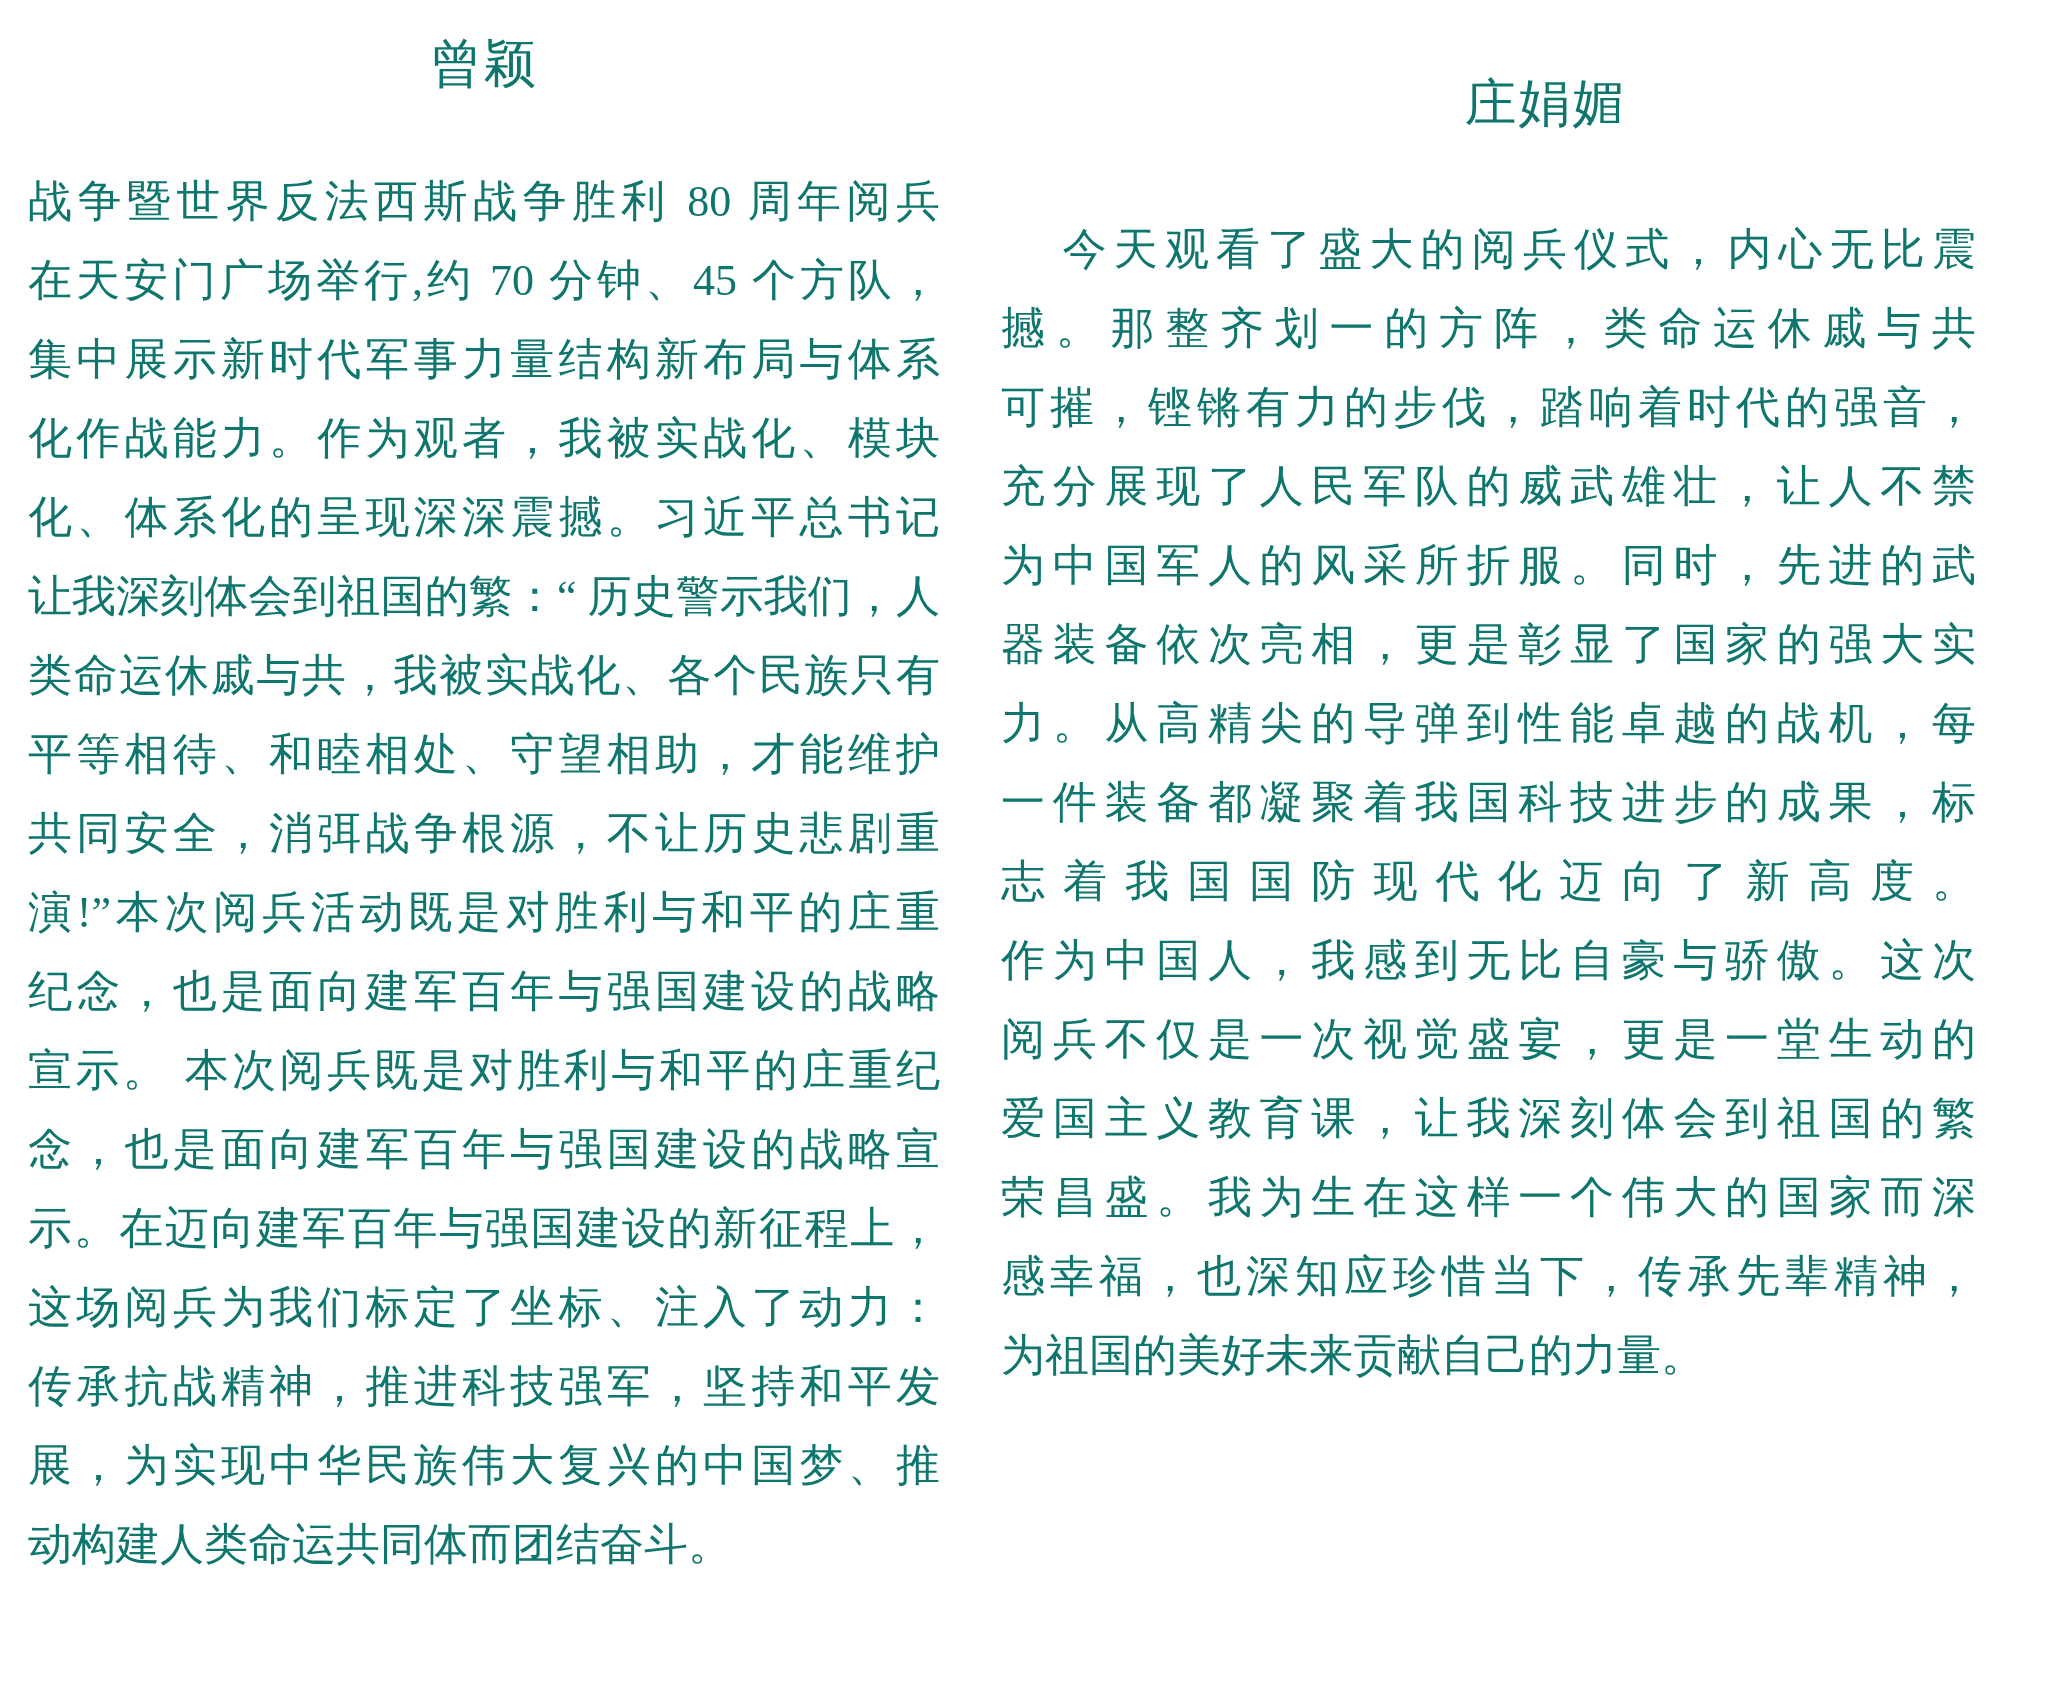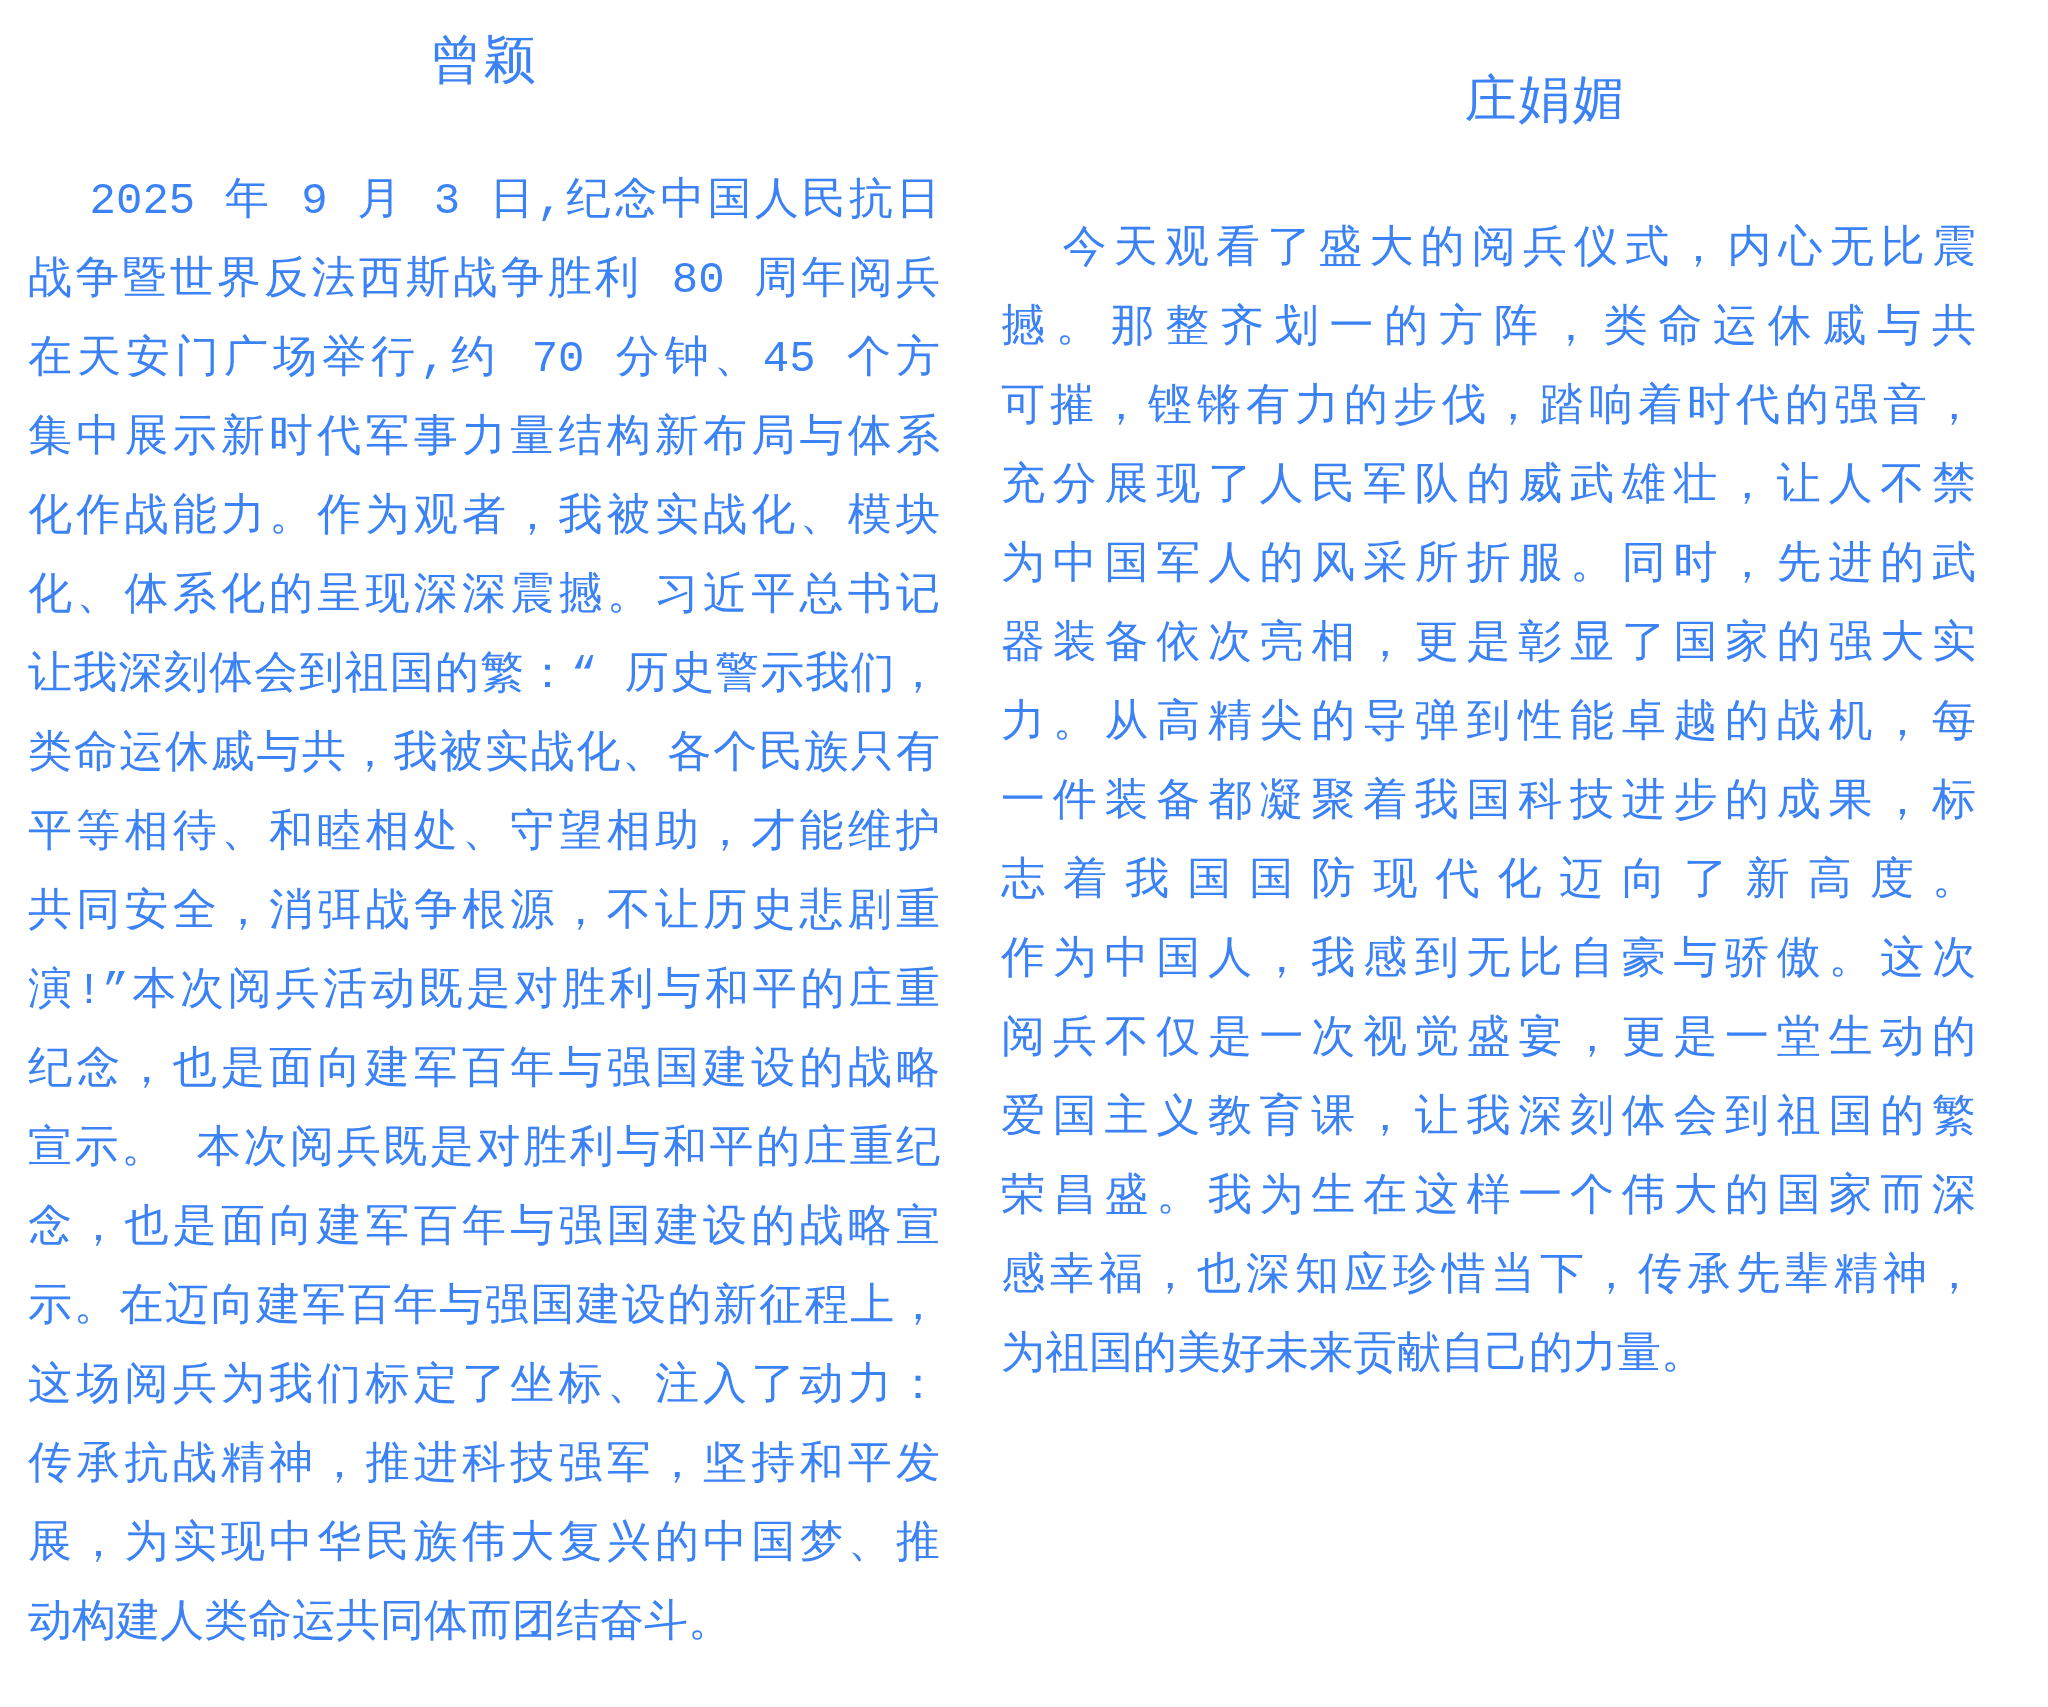--- a/index.html
+++ b/index.html
@@ -5,22 +5,22 @@
   html, body {
     margin: 0;
     padding: 0;
     background: #ffffff;
   }
   #screen {
     position: relative;
     width: 2048px;
     height: 1707px;
     background: #ffffff;
-    color: #3b82f6;
-    font-family: Liberation Mono, monospace;
+    color: #0f766e;
+    font-family: Liberation Serif, serif;
     overflow: hidden;
   }
   .essay-title {
     position: absolute;
     text-align: center;
     font-size: 52px;
     line-height: 60px;
     font-weight: 400;
     letter-spacing: 2px;
     white-space: nowrap;
@@ -48,21 +48,20 @@
   }
 </style>
 </head>
 <body>
 
 <div id="screen">
 
   <div id="left-title" class="essay-title">曾颖</div>
 
   <div id="left-body" class="essay-body">
-      <div class="line indent">2025 年 9 月 3 日,纪念中国人民抗日</div>
       <div class="line">战争暨世界反法西斯战争胜利 80 周年阅兵</div>
       <div class="line">在天安门广场举行,约 70 分钟、45 个方队，</div>
       <div class="line">集中展示新时代军事力量结构新布局与体系</div>
       <div class="line">化作战能力。作为观者，我被实战化、模块</div>
       <div class="line">化、体系化的呈现深深震撼。习近平总书记</div>
       <div class="line">让我深刻体会到祖国的繁：“ 历史警示我们，人</div>
       <div class="line">类命运休戚与共，我被实战化、各个民族只有</div>
       <div class="line">平等相待、和睦相处、守望相助，才能维护</div>
       <div class="line">共同安全，消弭战争根源，不让历史悲剧重</div>
       <div class="line">演!”本次阅兵活动既是对胜利与和平的庄重</div>

